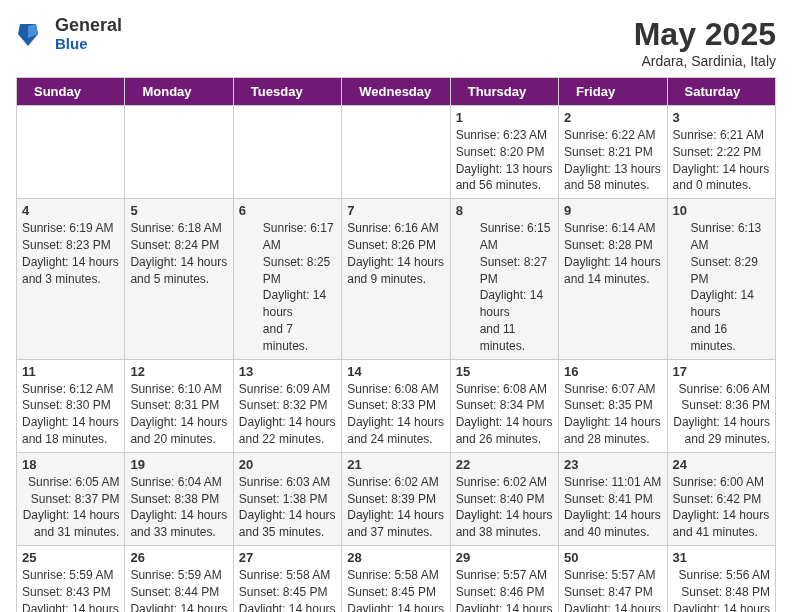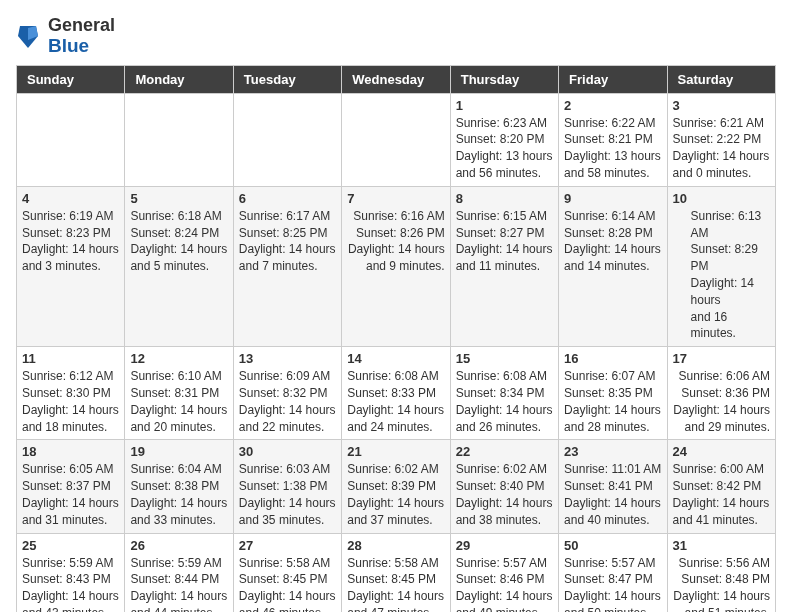--- a/index.html
+++ b/index.html
@@ -12,34 +12,34 @@
     }
     .header {
       display: flex;
       justify-content: space-between;
       align-items: flex-start;
       margin-bottom: 8px;
     }
     .logo {
       display: flex;
       align-items: center;
-      gap: 8px;
+      gap: 15px;
     }
     .logo-text {
       display: flex;
       flex-direction: column;
       line-height: 1.1;
     }
     .logo-general {
       font-size: 18px;
       font-weight: bold;
       color: #333;
     }
     .logo-blue {
-      font-size: 19px;
+      font-size: 15px;
       font-weight: bold;
       color: #1a5fa8;
     }
     .logo-icon {
       width: 24px;
       height: 28px;
     }
     .title-block {
       text-align: right;
     }
@@ -51,25 +51,25 @@
     .subtitle {
       font-size: 14px;
       color: #333;
     }
     .calendar {
       width: 100%;
       border-collapse: collapse;
       border: 1px solid #ccc;
     }
     .calendar th {
-      background-color: #404040;
+      background-color: #701a75;
       color: #fff;
       font-size: 13px;
       font-weight: bold;
-      padding: 6px 10px;
+      padding: 6px 17px;
       text-align: left;
       border: 1px solid #ccc;
     }
     .calendar td {
       vertical-align: top;
       border: 1px solid #ccc;
       padding: 4px 5px;
       width: 108px;
       min-height: 80px;
       font-size: 10px;
@@ -105,20 +105,24 @@
   <div class="logo">
     <svg class="logo-icon" viewBox="0 0 24 28" xmlns="http://www.w3.org/2000/svg">
       <polygon points="4,4 20,4 22,14 12,26 2,14" fill="#1a5fa8"></polygon>
       <polygon points="12,6 20,4 22,14 12,18" fill="#4a90d9"></polygon>
     </svg>
     <div class="logo-text">
       <span class="logo-general">General</span>
       <span class="logo-blue">Blue</span>
     </div>
   </div>
+  <div class="title-block">
+    <div class="main-title">May 2025</div>
+    <div class="subtitle">Ardara, Sardinia, Italy</div>
+  </div>
 </div>
 
 <table class="calendar">
   <thead>
     <tr>
     <th>Sunday</th>
         <th>Monday</th>
         <th>Tuesday</th>
         <th>Wednesday</th>
         <th>Thursday</th>
@@ -164,35 +168,35 @@
         </td>
         <td>
           <span class="day-num">5</span>
           <div class="day-info" style="white-space: pre-line;">Sunrise: 6:18 AM
 Sunset: 8:24 PM
 Daylight: 14 hours
 and 5 minutes.</div>
         </td>
         <td>
           <span class="day-num">6</span>
-          <div class="day-info" style="white-space: pre-line;">Sunrise: 6:17 AM
+          <div class="day-info" style="white-space: pre-line; margin-left: 24px;">Sunrise: 6:17 AM
 Sunset: 8:25 PM
 Daylight: 14 hours
 and 7 minutes.</div>
         </td>
         <td>
           <span class="day-num">7</span>
-          <div class="day-info" style="white-space: pre-line; text-align: right;">Sunrise: 6:16 AM
+          <div class="day-info" style="white-space: pre-line;">Sunrise: 6:16 AM
 Sunset: 8:26 PM
 Daylight: 14 hours
 and 9 minutes.</div>
         </td>
         <td>
           <span class="day-num">8</span>
-          <div class="day-info" style="white-space: pre-line;">Sunrise: 6:15 AM
+          <div class="day-info" style="white-space: pre-line; margin-left: 24px;">Sunrise: 6:15 AM
 Sunset: 8:27 PM
 Daylight: 14 hours
 and 11 minutes.</div>
         </td>
         <td>
           <span class="day-num">9</span>
           <div class="day-info" style="white-space: pre-line;">Sunrise: 6:14 AM
 Sunset: 8:28 PM
 Daylight: 14 hours
 and 14 minutes.</div>
@@ -252,34 +256,34 @@
           <span class="day-num">17</span>
           <div class="day-info" style="white-space: pre-line; text-align: right;">Sunrise: 6:06 AM
 Sunset: 8:36 PM
 Daylight: 14 hours
 and 29 minutes.</div>
         </td>
       </tr>
       <tr>
         <td>
           <span class="day-num">18</span>
-          <div class="day-info" style="white-space: pre-line;">Sunrise: 6:05 AM
+          <div class="day-info" style="white-space: pre-line; text-align: right;">Sunrise: 6:05 AM
 Sunset: 8:37 PM
 Daylight: 14 hours
 and 31 minutes.</div>
         </td>
         <td>
           <span class="day-num">19</span>
           <div class="day-info" style="white-space: pre-line;">Sunrise: 6:04 AM
 Sunset: 8:38 PM
 Daylight: 14 hours
 and 33 minutes.</div>
         </td>
         <td>
-          <span class="day-num">30</span>
+          <span class="day-num">20</span>
           <div class="day-info" style="white-space: pre-line;">Sunrise: 6:03 AM
 Sunset: 1:38 PM
 Daylight: 14 hours
 and 35 minutes.</div>
         </td>
         <td>
           <span class="day-num">21</span>
           <div class="day-info" style="white-space: pre-line;">Sunrise: 6:02 AM
 Sunset: 8:39 PM
 Daylight: 14 hours
@@ -295,21 +299,21 @@
         <td>
           <span class="day-num">23</span>
           <div class="day-info" style="white-space: pre-line;">Sunrise: 11:01 AM
 Sunset: 8:41 PM
 Daylight: 14 hours
 and 40 minutes.</div>
         </td>
         <td>
           <span class="day-num">24</span>
           <div class="day-info" style="white-space: pre-line;">Sunrise: 6:00 AM
-Sunset: 8:42 PM
+Sunset: 6:42 PM
 Daylight: 14 hours
 and 41 minutes.</div>
         </td>
       </tr>
       <tr>
         <td>
           <span class="day-num">25</span>
           <div class="day-info" style="white-space: pre-line;">Sunrise: 5:59 AM
 Sunset: 8:43 PM
 Daylight: 14 hours

